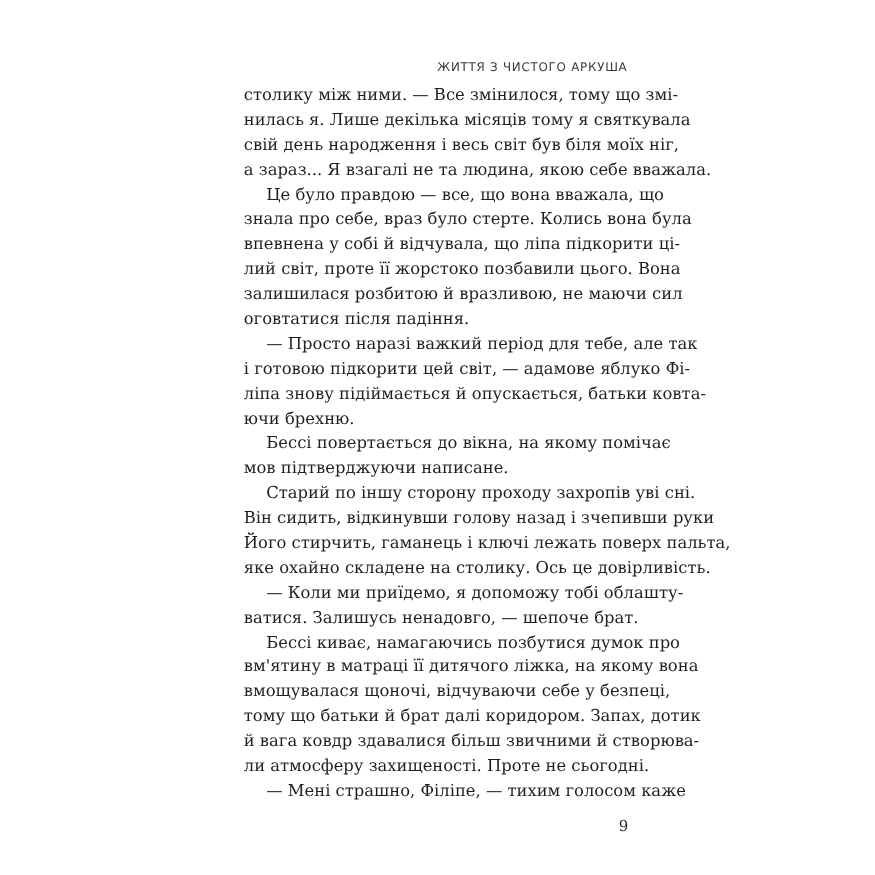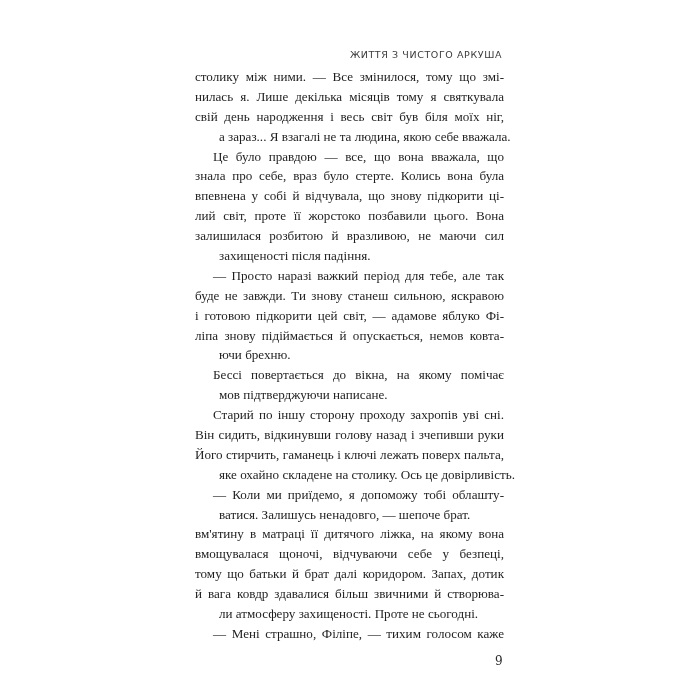--- a/index.html
+++ b/index.html
@@ -7,22 +7,22 @@
   .running-head {
     position: absolute; top: 33px; right: 198px;
     font-family: "DejaVu Sans", sans-serif; font-size: 9.5px;
     letter-spacing: 0.6px; color: #3a3a3a; margin-top: 16px;
   }
   .text-block {
     position: absolute; top: 67px; left: 195px; width: 309px;
     font-family: "DejaVu Serif", serif; font-size: 13.1px;
     line-height: 19.9px; color: #1e1e1e;
   }
-  .line { white-space: nowrap; display: block; text-align: justify; text-align-last: justify; height: 19.9px; overflow: visible; font-family: Liberation Serif, serif; }
-  .line.last { text-align-last: left; margin-left: 24px; }
+  .line { white-space: nowrap; display: block; text-align: justify; text-align-last: justify; height: 19.9px; overflow: visible; }
+  .line.last { text-align-last: left; }
   .line.indent { padding-left: 18px; }
   .page-number {
     position: absolute; top: 654px; left: 495px;
     font-family: "DejaVu Serif", serif; font-size: 12px; color: #2a2a2a;
   }
 </style>
 </head>
 <body>
 
 <div class="running-head">ЖИТТЯ З ЧИСТОГО АРКУША</div>
@@ -30,47 +30,47 @@
 <div class="text-block" id="text-block">
     <div>
       <span class="line">столику між ними. — Все змінилося, тому що змі-</span>
       <span class="line">нилась я. Лише декілька місяців тому я святкувала</span>
       <span class="line">свій день народження і весь світ був біля моїх ніг,</span>
       <span class="line last">а зараз... Я взагалі не та людина, якою себе вважала.</span>
     </div>
     <div>
       <span class="line indent">Це було правдою — все, що вона вважала, що</span>
       <span class="line">знала про себе, враз було стерте. Колись вона була</span>
-      <span class="line">впевнена у собі й відчувала, що знову підкорити ці-</span>
+      <span class="line">впевнена у собі й відчувала, що ліпа підкорити ці-</span>
       <span class="line">лий світ, проте її жорстоко позбавили цього. Вона</span>
       <span class="line">залишилася розбитою й вразливою, не маючи сил</span>
-      <span class="line last">захищеності після падіння.</span>
+      <span class="line last">оговтатися після падіння.</span>
     </div>
     <div>
       <span class="line indent">— Просто наразі важкий період для тебе, але так</span>
-      <span class="line">буде не завжди. Ти знову станеш сильною, яскравою</span>
       <span class="line">і готовою підкорити цей світ, — адамове яблуко Фі-</span>
-      <span class="line">ліпа знову підіймається й опускається, немов ковта-</span>
+      <span class="line">ліпа знову підіймається й опускається, батьки ковта-</span>
       <span class="line last">ючи брехню.</span>
     </div>
     <div>
       <span class="line indent">Бессі повертається до вікна, на якому помічає</span>
       <span class="line last">мов підтверджуючи написане.</span>
     </div>
     <div>
       <span class="line indent">Старий по іншу сторону проходу захропів уві сні.</span>
       <span class="line">Він сидить, відкинувши голову назад і зчепивши руки</span>
       <span class="line">Його стирчить, гаманець і ключі лежать поверх пальта,</span>
       <span class="line last">яке охайно складене на столику. Ось це довірливість.</span>
     </div>
     <div>
       <span class="line indent">— Коли ми приїдемо, я допоможу тобі облашту-</span>
       <span class="line last">ватися. Залишусь ненадовго, — шепоче брат.</span>
     </div>
     <div>
+      <span class="line indent">Бессі киває, намагаючись позбутися думок про</span>
       <span class="line">вм'ятину в матраці її дитячого ліжка, на якому вона</span>
       <span class="line">вмощувалася щоночі, відчуваючи себе у безпеці,</span>
       <span class="line">тому що батьки й брат далі коридором. Запах, дотик</span>
       <span class="line">й вага ковдр здавалися більш звичними й створюва-</span>
       <span class="line last">ли атмосферу захищеності. Проте не сьогодні.</span>
     </div>
     <div>
       <span class="line indent">— Мені страшно, Філіпе, — тихим голосом каже</span>
     </div>
   </div>

